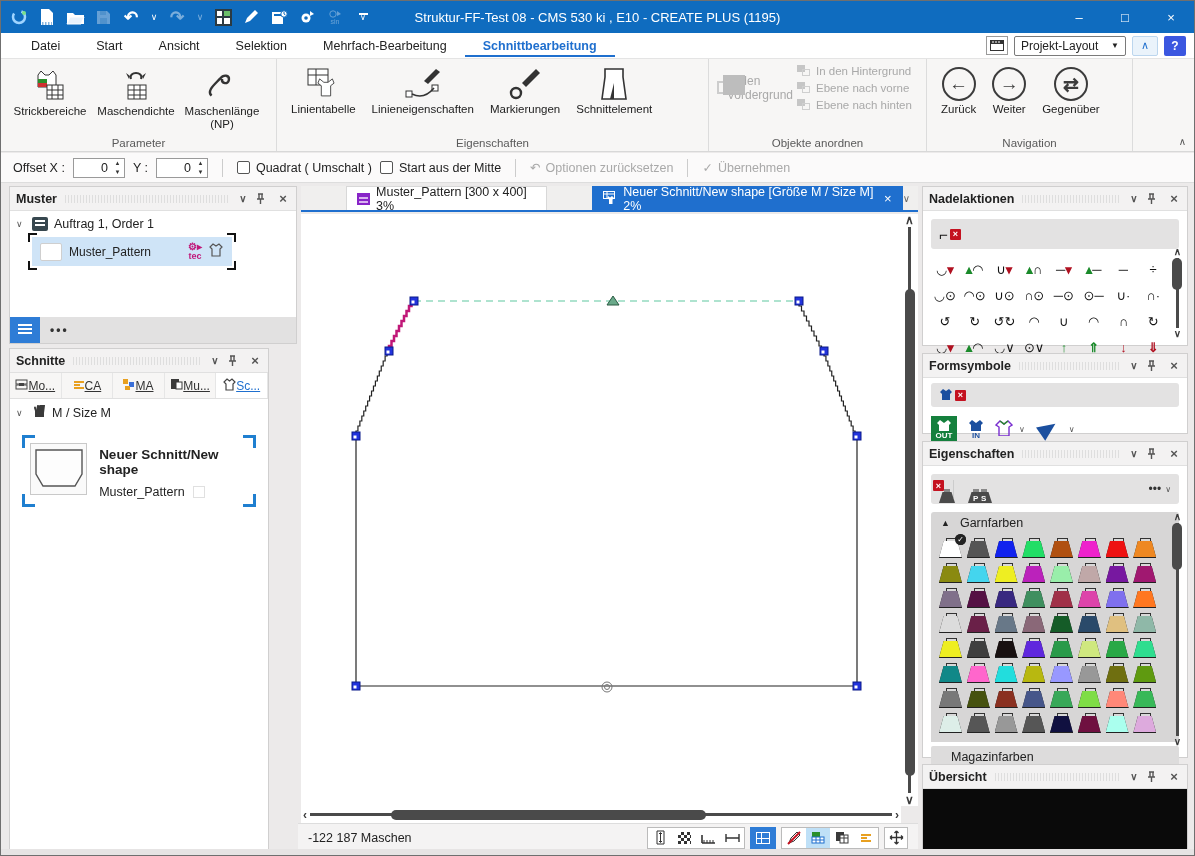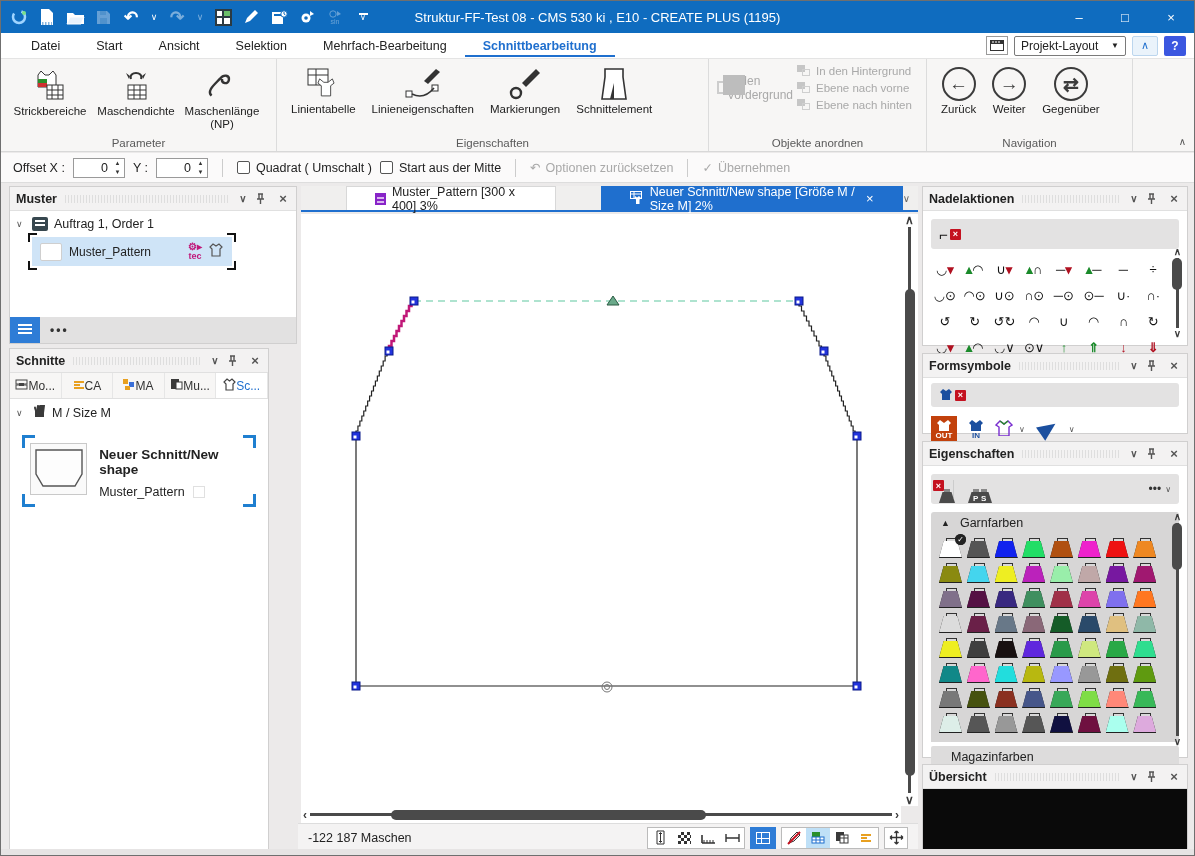--- a/index.html
+++ b/index.html
@@ -103,41 +103,41 @@
   .brk i:nth-child(4){ right:-4px; bottom:-4px; border-right:2px solid #111; border-bottom:2px solid #111; }
   .muster-toolbar { position:absolute; left:0; right:0; bottom:0; height:26px; background:#e2e1e1;
     display:flex; align-items:center; gap:10px; }
   .mt-btn { width:30px; height:26px; background:#2e7cd6; color:#fff; display:flex; align-items:center; justify-content:center; }
   .list-glyph { width:14px; height:12px; background:linear-gradient(#fff 0 2px,transparent 2px 4px,#fff 4px 6px,transparent 6px 8px,#fff 8px 10px,transparent 10px 12px); }
   .dots { color:#333; letter-spacing:2px; font-weight:bold; }
 
   
   .schnitte-tabs { display:flex; align-items:center; height:26px; border-bottom:1px solid #e0e0e0; background:#f7f6f5; }
   .s-tab { flex:1; display:flex; align-items:center; justify-content:center; height:100%;
-    font-size:12px; color:#333; border-right:1px solid #e6e6e6; }
+    font-size:12px; color:#333; border-right:1px solid #e6e6e6;text-decoration:underline; }
   .s-tab.active { background:#fff; color:#1f6fce; }
   .s-tab .ti { font-size:12px; }
   .shape-item { position:relative; margin:10px 14px 0 14px; display:flex; gap:12px; padding:6px; }
   .shape-thumb { width:62px; height:52px; background:#fafafa; border:1px solid #c9c9c9; display:flex; align-items:center; justify-content:center; }
   .shape-thumb svg { display:block; }
   .shape-meta { display:flex; flex-direction:column; gap:8px; padding-top:4px; }
   .shape-title { font-weight:bold; font-size:13.5px; }
   .shape-sub { font-size:12.5px; display:flex; align-items:center; gap:8px; }
   .wsq { width:12px; height:12px; background:#fff; border:1px solid #e0e0e0; }
   .brkb i { position:absolute; width:13px; height:13px; }
   .brkb i:nth-child(1){ left:-2px; top:-2px; border-left:3px solid #1f7fd0; border-top:3px solid #1f7fd0; }
   .brkb i:nth-child(2){ right:-2px; top:-2px; border-right:3px solid #1f7fd0; border-top:3px solid #1f7fd0; }
   .brkb i:nth-child(3){ left:-2px; bottom:-2px; border-left:3px solid #1f7fd0; border-bottom:3px solid #1f7fd0; }
   .brkb i:nth-child(4){ right:-2px; bottom:-2px; border-right:3px solid #1f7fd0; border-bottom:3px solid #1f7fd0; }
   .glove-ic { font-size:13px; }
 
   
   .tabstrip { position:absolute; left:300px; top:185px; width:617px; height:26px; background:#f0efee;
     display:flex; align-items:flex-end; border-bottom:2px solid #1f6fce; }
-  .dtab { height:24px; display:flex; align-items:center; gap:6px; padding:0 28px; font-size:12.5px;
+  .dtab { height:24px; display:flex; align-items:center; gap:6px; padding:0 10px; font-size:12.5px;
     background:#fff; border:1px solid #d8d8d8; border-bottom:none;margin-left:45px; }
   .dtab.active { background:#1f6fce; color:#fff; border-color:#1f6fce; }
   .dtab .grid-ic { width:14px; height:12px; background:#8824c8; position:relative; }
   .dtab .grid-ic::after { content:""; position:absolute; inset:2px;
     background:repeating-linear-gradient(0deg,#d9b3ef 0 2px,transparent 2px 4px); }
   .dtab .tclose { margin-left:4px; font-size:13px; }
   .tabstrip-chev { margin-left:auto; color:#666; font-size:10px; padding:0 8px 6px 0; }
   .canvas { position:absolute; left:300px; top:213px; width:600px; height:592px; background:#fff; }
   .canvas svg { display:block; }
   .vscroll { position:absolute; left:900px; top:213px; width:17px; height:592px; background:#fff;
@@ -171,21 +171,21 @@
     display:flex; align-items:center; justify-content:center; border-radius:1px; }
   .needle-glyph { font-size:15px; font-weight:bold; color:#111; }
   .ngrid { display:grid; grid-template-columns:repeat(8,1fr); row-gap:6px; column-gap:2px; padding:2px 20px 6px 8px; }
   .ncell { height:20px; display:flex; align-items:center; justify-content:center; font-size:13px; line-height:1; }
   .c-k { color:#111; } .c-g { color:#1a8a2a; font-weight:bold; } .c-r { color:#b01020; font-weight:bold; }
   .side-scroll { position:absolute; right:4px; display:flex; flex-direction:column; align-items:center; }
 
   .fs-row { display:flex; align-items:center; gap:6px; padding:4px 8px 8px 8px; }
   .fs-btn { width:26px; height:26px; display:flex; flex-direction:column; align-items:center; justify-content:center;
     font-size:8px; font-weight:bold; color:#fff; }
-  .fs-out { background:#c2410c; }
+  .fs-out { background:#15803d; }
   .fs-in  { background:none; color:#1b3f8f; }
   .fs-tri { width:0; height:0; border-left:18px solid #1b4f9f; border-top:8px solid transparent; border-bottom:8px solid transparent; transform:rotate(-35deg); }
   .mini-chev { font-size:8px; color:#555; }
 
   .mf-toolbar { margin:8px; height:30px; background:#e3e2e2; border-radius:3px; display:flex; align-items:center;
     gap:8px; padding:0 8px; }
   .cone-ic { position:relative; width:16px; height:14px; }
   .cone-ic::before { content:""; position:absolute; left:5px; top:0; width:6px; height:3px; background:#888; }
   .cone-ic::after { content:""; position:absolute; left:0; top:3px; width:16px; height:11px; background:#4a4a4a;
     clip-path:polygon(22% 0,78% 0,100% 100%,0 100%); }

